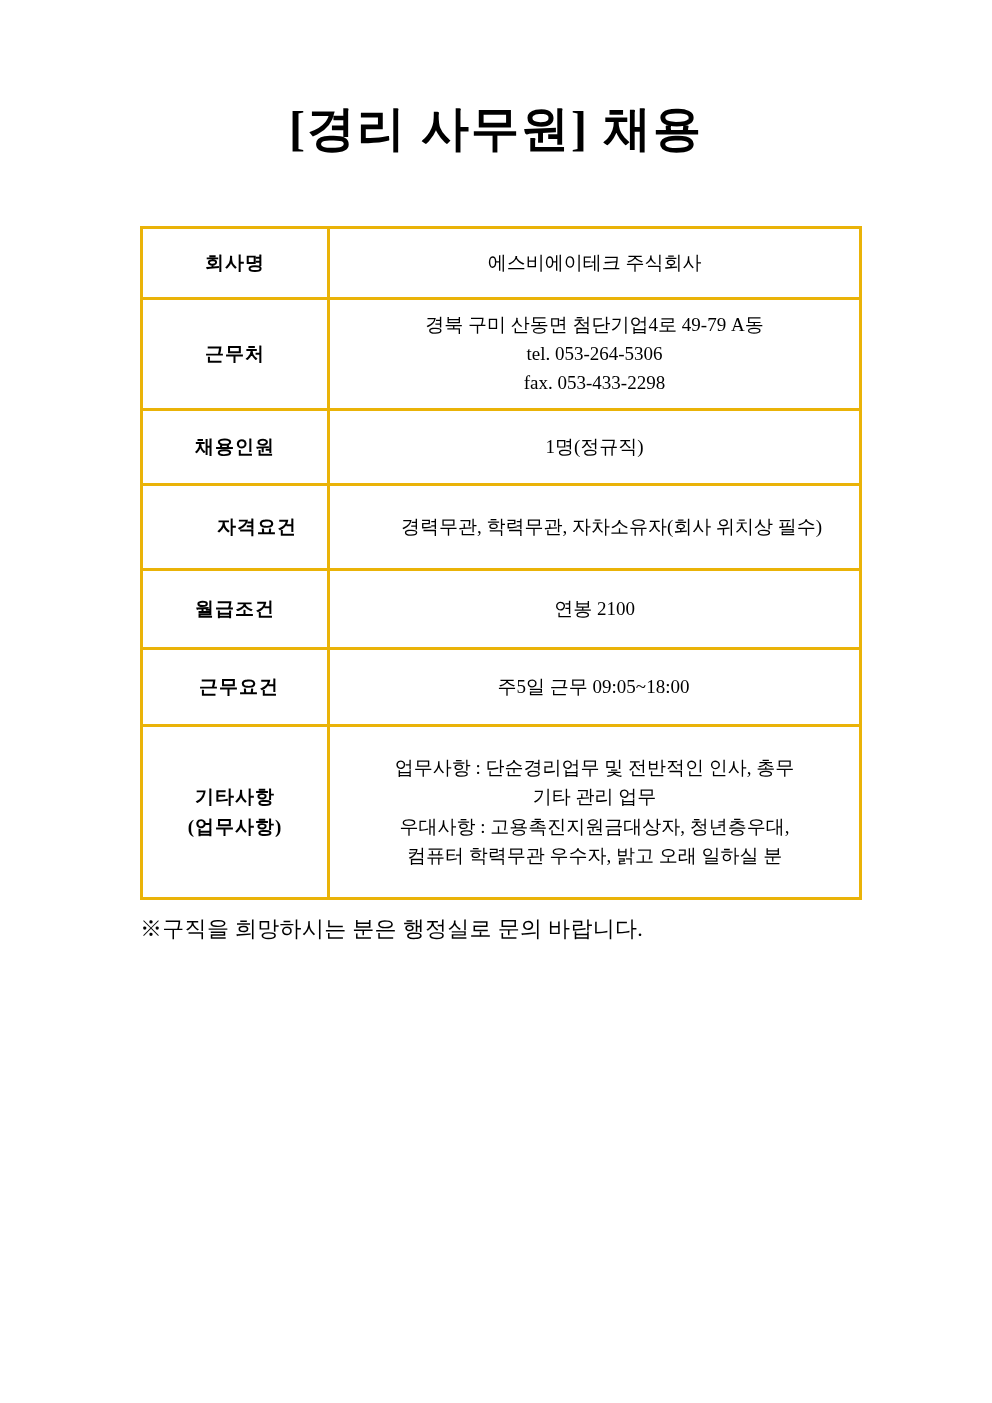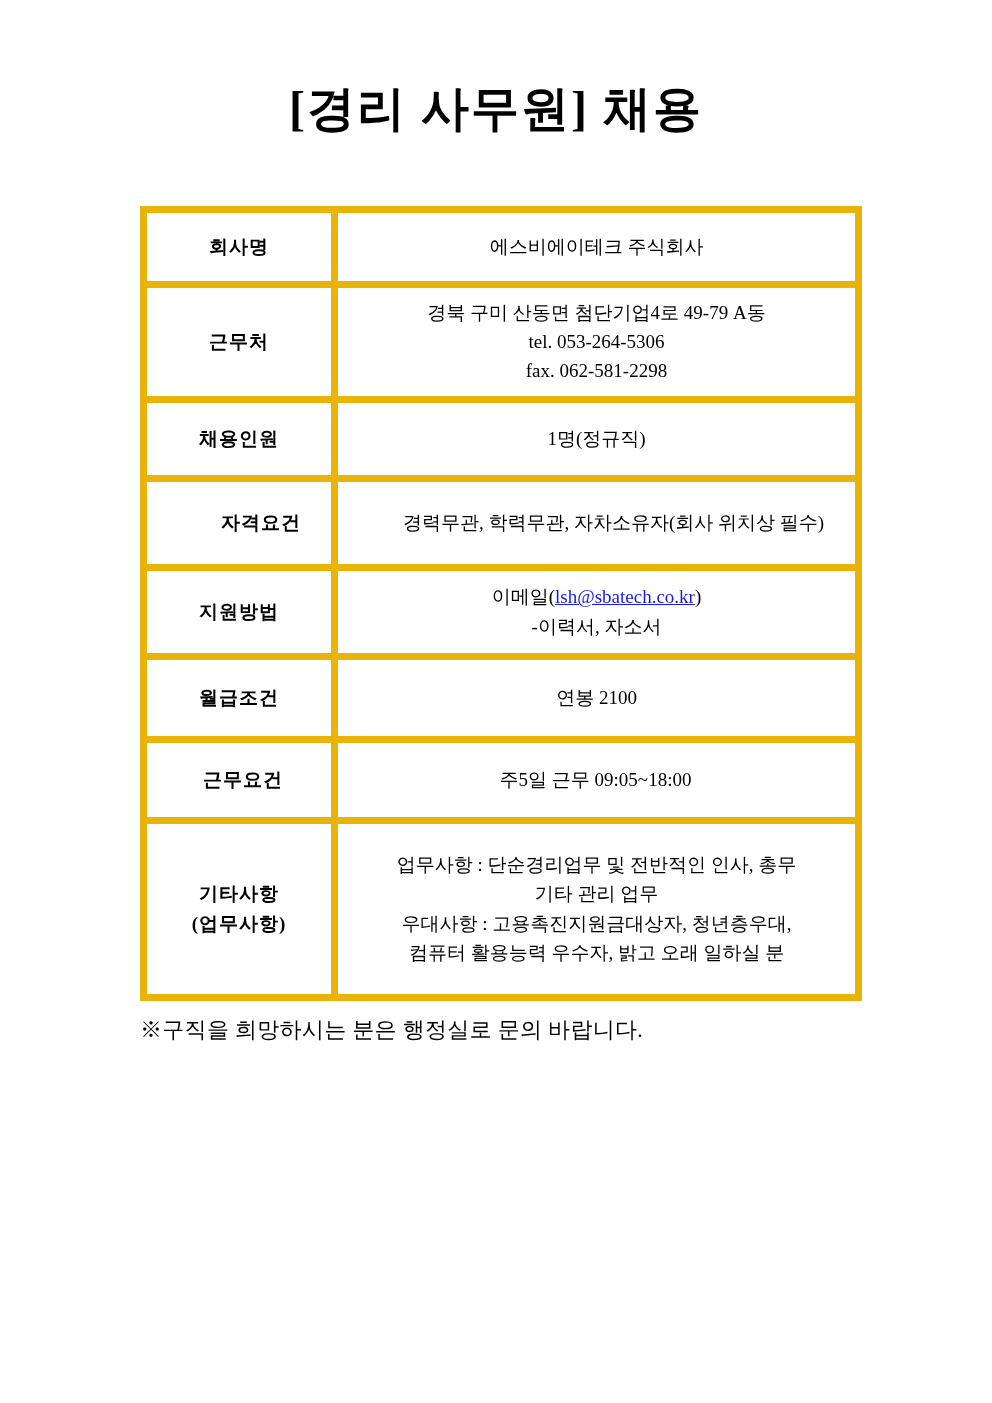--- a/index.html
+++ b/index.html
@@ -22,33 +22,33 @@
     padding: 0 140px;
     position: relative;
   }
   .doc-title {
     text-align: center;
     font-family: "Liberation Serif", serif;
     font-weight: bold;
     font-size: 48px;
     letter-spacing: 2px;
     margin: 0;
-    padding-top: 80px;
+    padding-top: 100px;
     line-height: 1.2;
   }
   .table-wrap {
     margin-top: 68px;
   }
   table.info {
     border-collapse: collapse;
     width: 722px;
     table-layout: fixed;
   }
   table.info td {
-    border: 7px solid #eab308;
+    border: 3px solid #eab308;
     vertical-align: middle;
     font-size: 19px;
     line-height: 1.55;
   }
   td.label {
     width: 176px;
     text-align: center;
     font-weight: bold;
     font-size: 20px;
     padding: 10px 4px;
@@ -92,63 +92,56 @@
         <tr class="row-company">
           <td class="label">회사명</td>
           <td class="value">에스비에이테크 주식회사</td>
         </tr>
 
         <tr class="row-place">
           <td class="label">근무처</td>
           <td class="value">
             <span class="line">경북 구미 산동면 첨단기업4로 49-79 A동</span>
             <span class="line">tel.  053-264-5306</span>
-            <span class="line">fax.  062-581-2298</span>
+            <span class="line">fax.  053-433-2298</span>
           </td>
         </tr>
 
         <tr class="row-count">
           <td class="label">채용인원</td>
           <td class="value">1명(정규직)</td>
         </tr>
 
         <tr class="row-qual">
           <td class="label">자격요건</td>
           <td class="value">경력무관, 학력무관, 자차소유자(회사 위치상 필수)</td>
         </tr>
 
 
-        <tr class="row-apply">
-          <td class="label">지원방법</td>
-          <td class="value">
-            <span class="line"><span>이메일(</span><a class="email-link" href="#">lsh@sbatech.co.kr</a><span>)</span></span>
-            <span class="line">-이력서, 자소서</span>
-          </td>
-        </tr>
 
         <tr class="row-salary">
           <td class="label">월급조건</td>
           <td class="value">연봉 2100</td>
         </tr>
 
         <tr class="row-work">
           <td class="label">근무요건</td>
           <td class="value">주5일 근무 09:05~18:00</td>
         </tr>
 
         <tr class="row-etc">
           <td class="label label-2line">
             <span class="line">기타사항</span>
             <span class="line">(업무사항)</span>
           </td>
           <td class="value">
             <span class="line">업무사항 : 단순경리업무 및 전반적인 인사, 총무</span>
             <span class="line">기타 관리 업무</span>
             <span class="line">우대사항 : 고용촉진지원금대상자, 청년층우대,</span>
-            <span class="line">컴퓨터 활용능력 우수자, 밝고 오래 일하실 분</span>
+            <span class="line">컴퓨터 학력무관 우수자, 밝고 오래 일하실 분</span>
           </td>
         </tr>
       </tbody>
     </table>
 
     <div class="footnote">※구직을 희망하시는 분은 행정실로 문의 바랍니다.</div>
   </div>
 
 </div>
 

